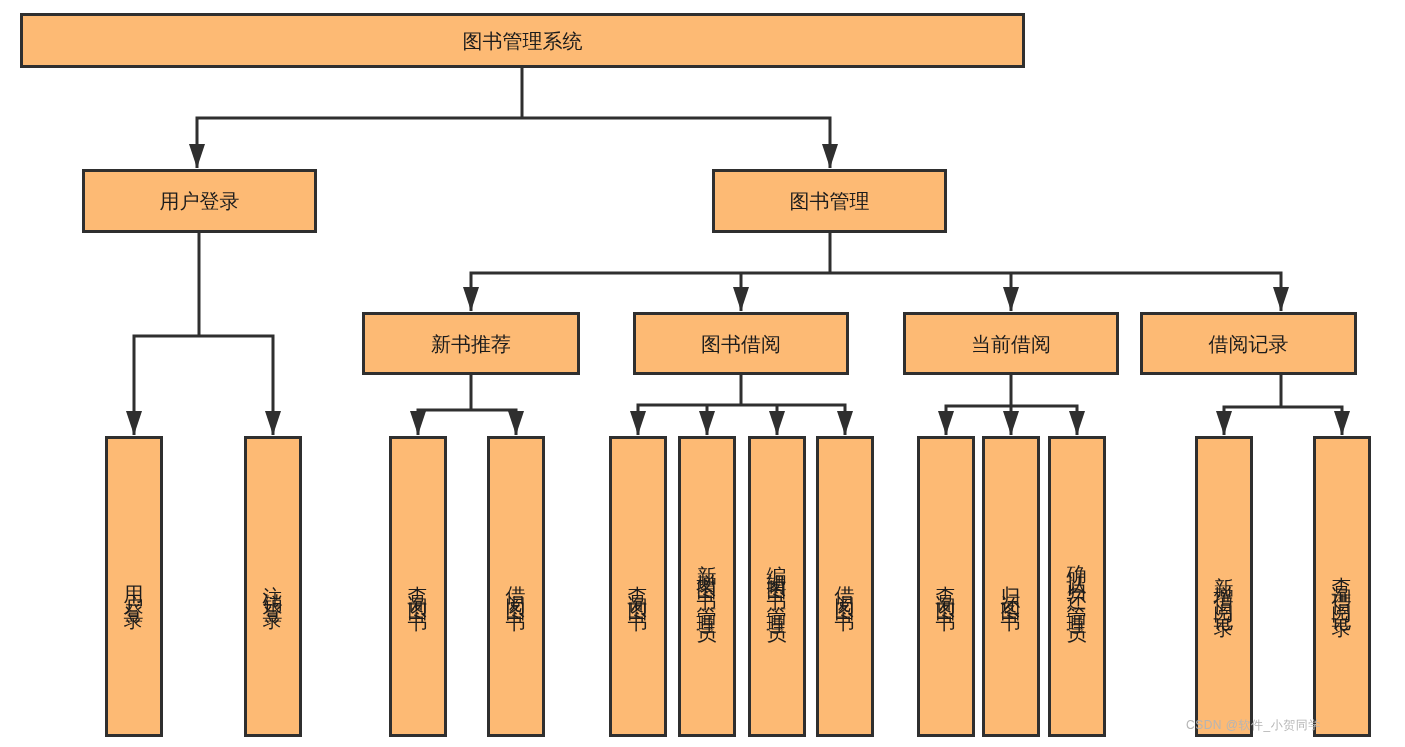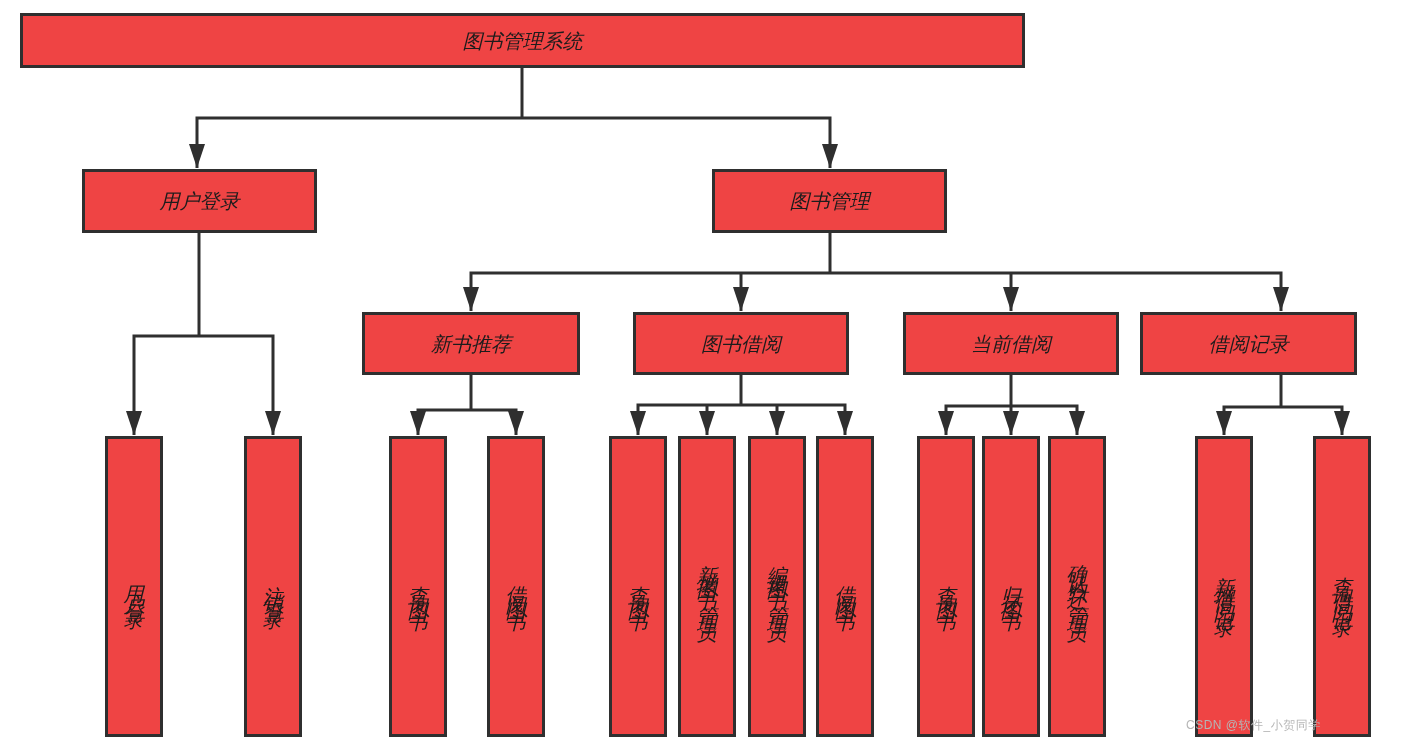--- a/index.html
+++ b/index.html
@@ -14,29 +14,28 @@
   }
   #connectors {
     position: absolute;
     left: 0; top: 0;
     width: 1405px; height: 747px;
   }
   .box {
     position: absolute;
     box-sizing: border-box;
     border: 3px solid #2f2f2f;
-    background: #ef4444;
+    background: #fdba74;
     display: flex;
     align-items: center;
     justify-content: center;
     font-size: 20px;
     line-height: 1.2;
     text-align: right;
     white-space: nowrap;
-    font-style: italic;
   }
   .leaf span {
     writing-mode: vertical-rl;
     text-orientation: mixed;
     letter-spacing: 0.42em;
     line-height: 1;
     white-space: nowrap;
   }
   .lvl-root { left: 20px;  top: 13px;  width: 1005px; height: 55px; }
   .n-user-login { left: 82px;  top: 169px; width: 235px; height: 64px; }

